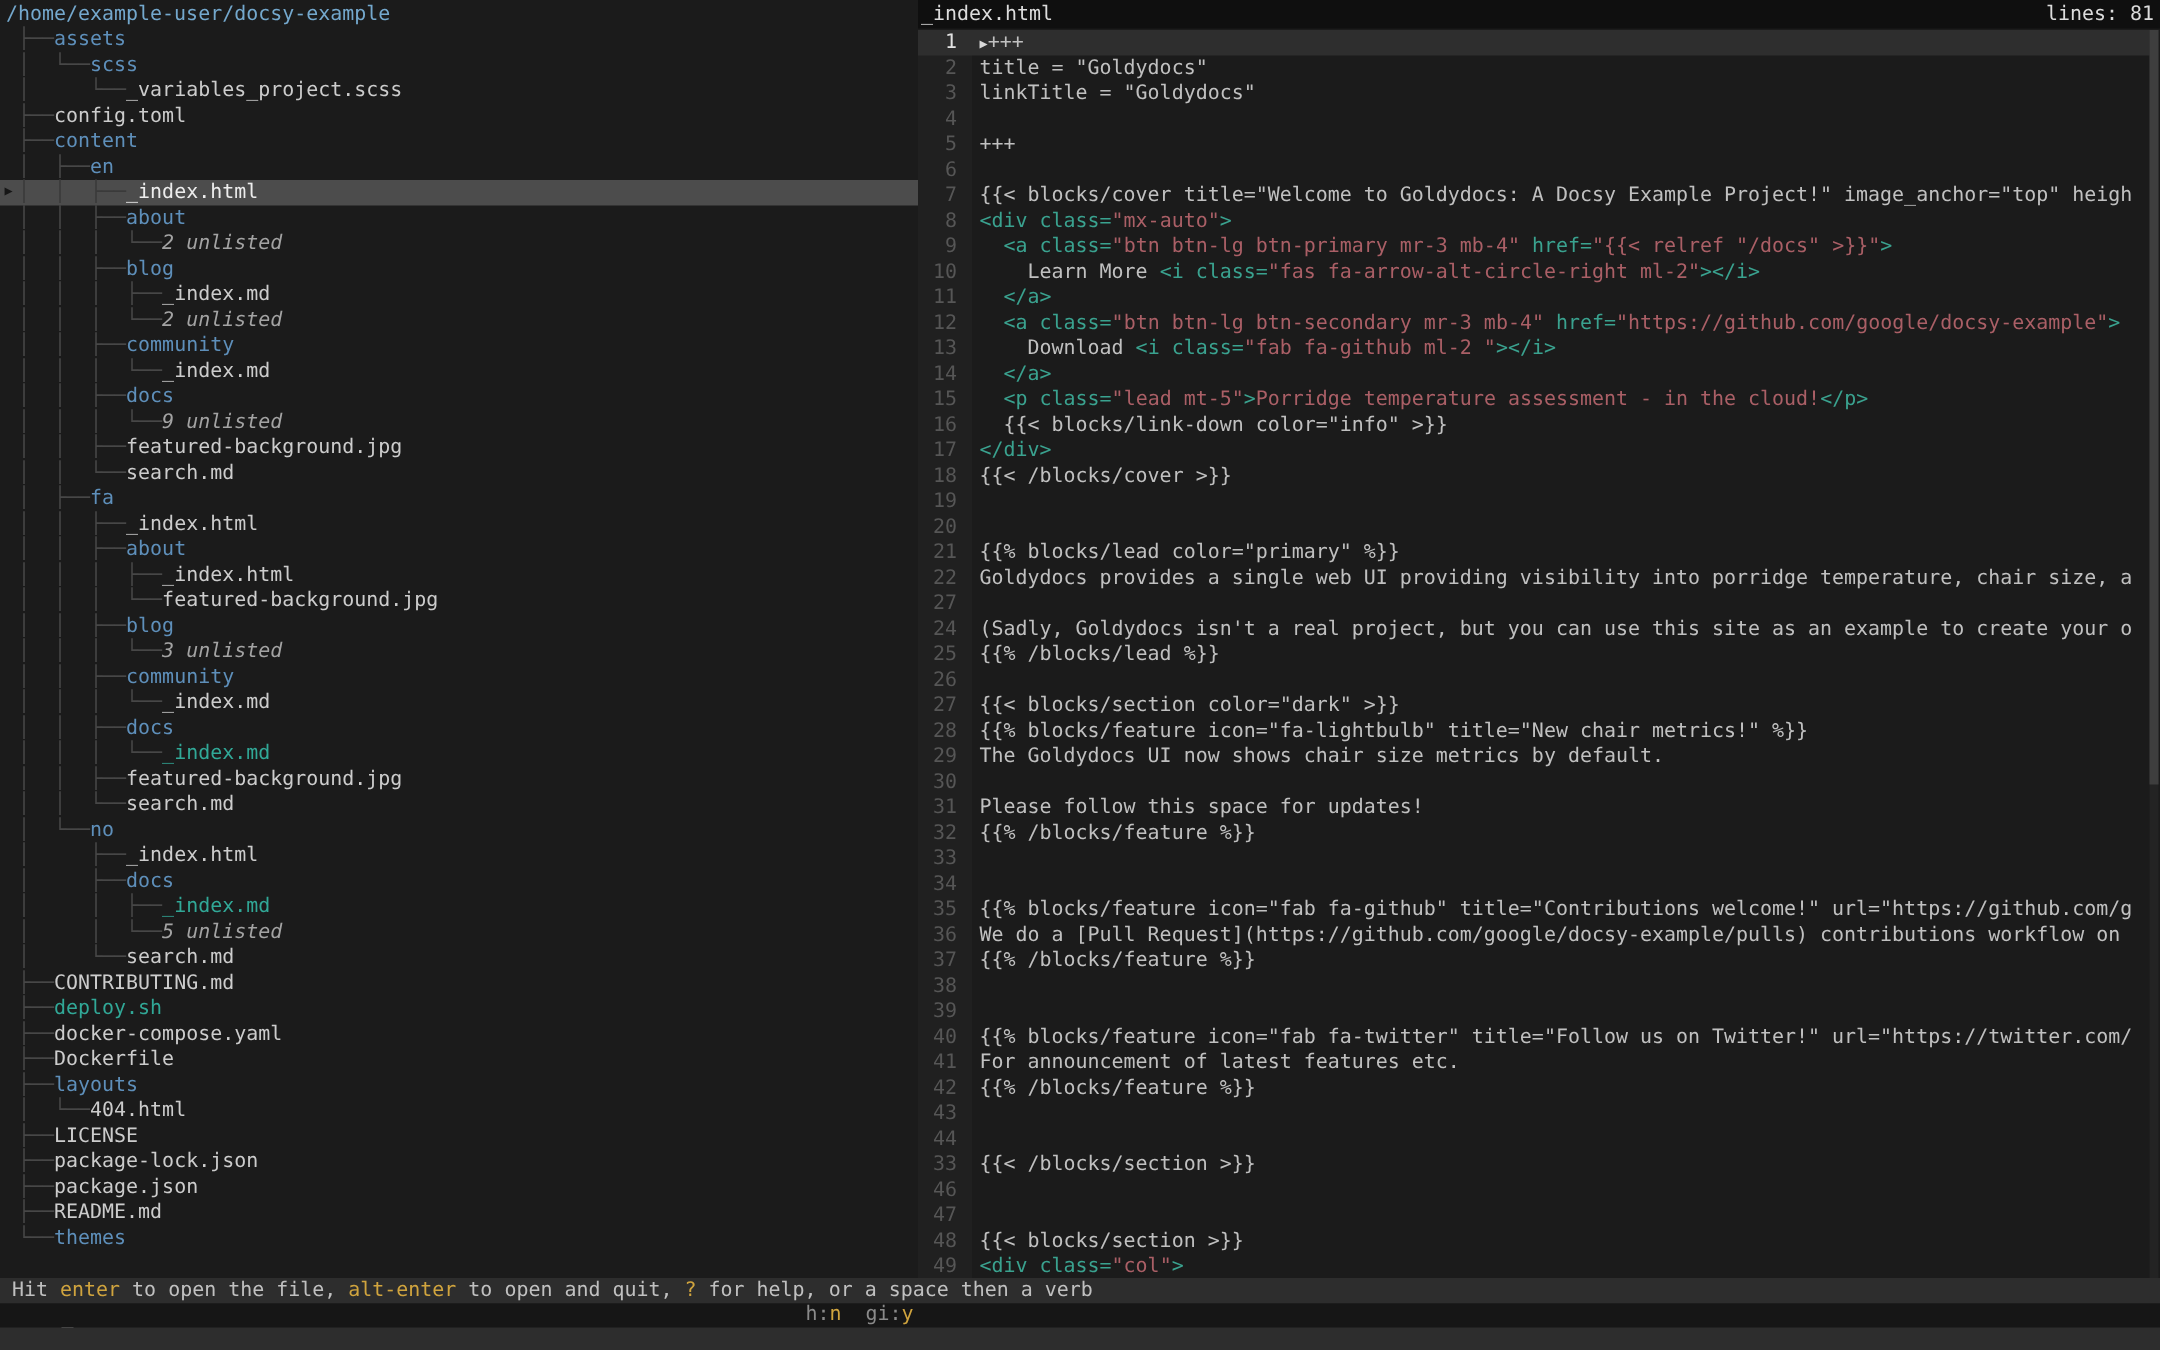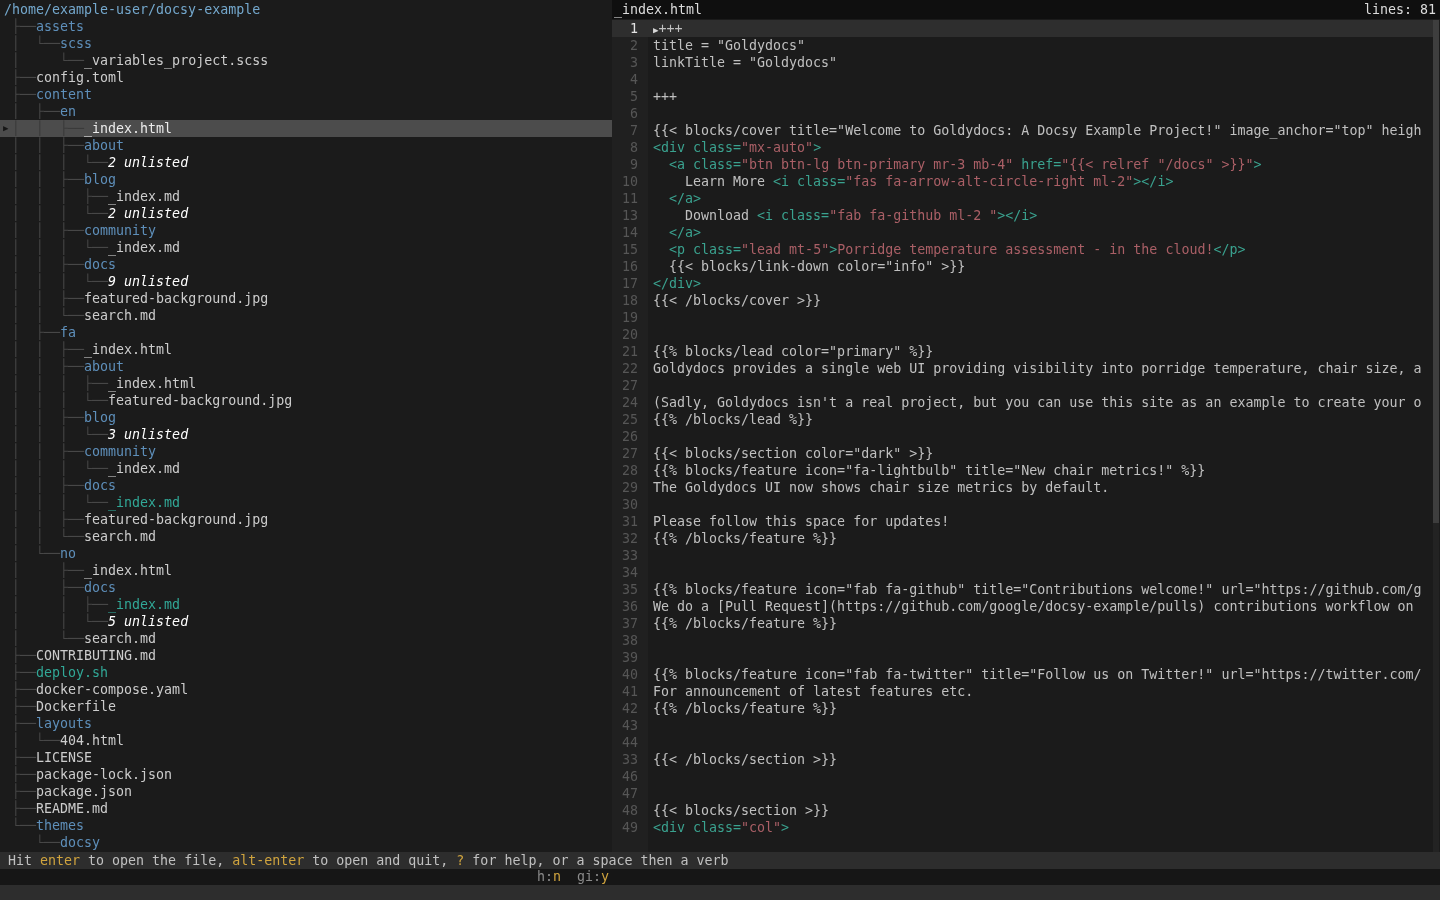--- a/index.html
+++ b/index.html
@@ -11,21 +11,21 @@
     font-size:13.3px; line-height:17px; color:#c0c0c0;
   }
   
   #tree { position:absolute; left:0; top:1px; width:612px; }
   .trow { height:17px; white-space:pre; position:relative; padding-left:4px; }
   .trow .pfx  { color:#474747; }
   .trow .path { color:#74a8cd; }
   .trow .dir  { color:#5e8fba;text-align:right; }
   .trow .file { color:#cccccc; }
   .trow .exec { color:#31a897; }
-  .trow .unl  { color:#ffffff; font-style:italic;margin-top:25px; }
+  .trow .unl  { color:#a3a3a3; font-style:italic;margin-top:25px; }
   .trow.sel   { background:#4c4c4c; }
   .trow.sel .pfx  { color:#3a3a3a; }
   .trow.sel .file { color:#ececec; }
   .selarrow { position:absolute; left:3px; top:0; width:14px; height:17px;
               color:#161616; font-size:9px; line-height:17px; }
   
   #preview-header { position:absolute; left:612px; top:0; width:828px; height:19px;
     background:#0f0f0f; color:#dcdcdc; display:flex; justify-content:space-between;
     line-height:19px; padding:0 4px 0 2px; }
   #gutter-bg { position:absolute; left:612px; top:20px; width:36px; height:833px; background:#202020; }
@@ -99,40 +99,40 @@
     <div class="trow"><span class="pfx"> ├──</span><span class="exec">deploy.sh</span></div>
     <div class="trow"><span class="pfx"> ├──</span><span class="file">docker-compose.yaml</span></div>
     <div class="trow"><span class="pfx"> ├──</span><span class="file">Dockerfile</span></div>
     <div class="trow"><span class="pfx"> ├──</span><span class="dir">layouts</span></div>
     <div class="trow"><span class="pfx"> │  └──</span><span class="file">404.html</span></div>
     <div class="trow"><span class="pfx"> ├──</span><span class="file">LICENSE</span></div>
     <div class="trow"><span class="pfx"> ├──</span><span class="file">package-lock.json</span></div>
     <div class="trow"><span class="pfx"> ├──</span><span class="file">package.json</span></div>
     <div class="trow"><span class="pfx"> ├──</span><span class="file">README.md</span></div>
     <div class="trow"><span class="pfx"> └──</span><span class="dir">themes</span></div>
-    <div class="trow"><span class="pfx">    └──</span><span class="dir">docsy</span></div>
   </div>
 
 <div id="preview-header">
   <span>_index.html</span>
   <span>lines: 81</span>
 </div>
 <div id="gutter-bg"></div>
 <div id="code">
     <div class="cline sel"><span class="num">1</span><span class="ctext"><span class="seg-arr">▶</span><span class="seg-w">+++</span></span></div>
     <div class="cline"><span class="num">2</span><span class="ctext"><span class="seg-w">title = "Goldydocs"</span></span></div>
     <div class="cline"><span class="num">3</span><span class="ctext"><span class="seg-w">linkTitle = "Goldydocs"</span></span></div>
     <div class="cline"><span class="num">4</span><span class="ctext"></span></div>
     <div class="cline"><span class="num">5</span><span class="ctext"><span class="seg-w">+++</span></span></div>
     <div class="cline"><span class="num">6</span><span class="ctext"></span></div>
     <div class="cline"><span class="num">7</span><span class="ctext"><span class="seg-w">{{&lt; blocks/cover title="Welcome to Goldydocs: A Docsy Example Project!" image_anchor="top" heigh</span></span></div>
     <div class="cline"><span class="num">8</span><span class="ctext"><span class="seg-t">&lt;div class=</span><span class="seg-r">"mx-auto"</span><span class="seg-t">&gt;</span></span></div>
     <div class="cline"><span class="num">9</span><span class="ctext"><span class="seg-w">  </span><span class="seg-t">&lt;a class=</span><span class="seg-r">"btn btn-lg btn-primary mr-3 mb-4"</span><span class="seg-t"> href=</span><span class="seg-r">"{{&lt; relref "/docs" &gt;}}"</span><span class="seg-t">&gt;</span></span></div>
     <div class="cline"><span class="num">10</span><span class="ctext"><span class="seg-w">    Learn More </span><span class="seg-t">&lt;i class=</span><span class="seg-r">"fas fa-arrow-alt-circle-right ml-2"</span><span class="seg-t">&gt;&lt;/i&gt;</span></span></div>
     <div class="cline"><span class="num">11</span><span class="ctext"><span class="seg-w">  </span><span class="seg-t">&lt;/a&gt;</span></span></div>
+    <div class="cline"><span class="num">12</span><span class="ctext"><span class="seg-w">  </span><span class="seg-t">&lt;a class=</span><span class="seg-r">"btn btn-lg btn-secondary mr-3 mb-4"</span><span class="seg-t"> href=</span><span class="seg-r">"https://github.com/google/docsy-example"</span><span class="seg-t">&gt;</span></span></div>
     <div class="cline"><span class="num">13</span><span class="ctext"><span class="seg-w">    Download </span><span class="seg-t">&lt;i class=</span><span class="seg-r">"fab fa-github ml-2 "</span><span class="seg-t">&gt;&lt;/i&gt;</span></span></div>
     <div class="cline"><span class="num">14</span><span class="ctext"><span class="seg-w">  </span><span class="seg-t">&lt;/a&gt;</span></span></div>
     <div class="cline"><span class="num">15</span><span class="ctext"><span class="seg-w">  </span><span class="seg-t">&lt;p class=</span><span class="seg-r">"lead mt-5"</span><span class="seg-t">&gt;</span><span class="seg-r">Porridge temperature assessment - in the cloud!</span><span class="seg-t">&lt;/p&gt;</span></span></div>
     <div class="cline"><span class="num">16</span><span class="ctext"><span class="seg-w">  {{&lt; blocks/link-down color="info" &gt;}}</span></span></div>
     <div class="cline"><span class="num">17</span><span class="ctext"><span class="seg-t">&lt;/div&gt;</span></span></div>
     <div class="cline"><span class="num">18</span><span class="ctext"><span class="seg-w">{{&lt; /blocks/cover &gt;}}</span></span></div>
     <div class="cline"><span class="num">19</span><span class="ctext"></span></div>
     <div class="cline"><span class="num">20</span><span class="ctext"></span></div>
     <div class="cline"><span class="num">21</span><span class="ctext"><span class="seg-w">{{% blocks/lead color="primary" %}}</span></span></div>
     <div class="cline"><span class="num">22</span><span class="ctext"><span class="seg-w">Goldydocs provides a single web UI providing visibility into porridge temperature, chair size, a</span></span></div>

